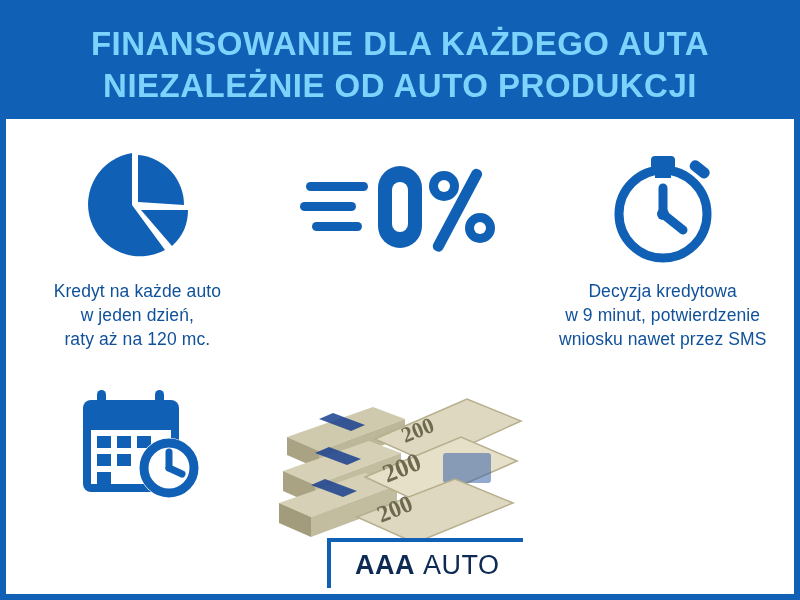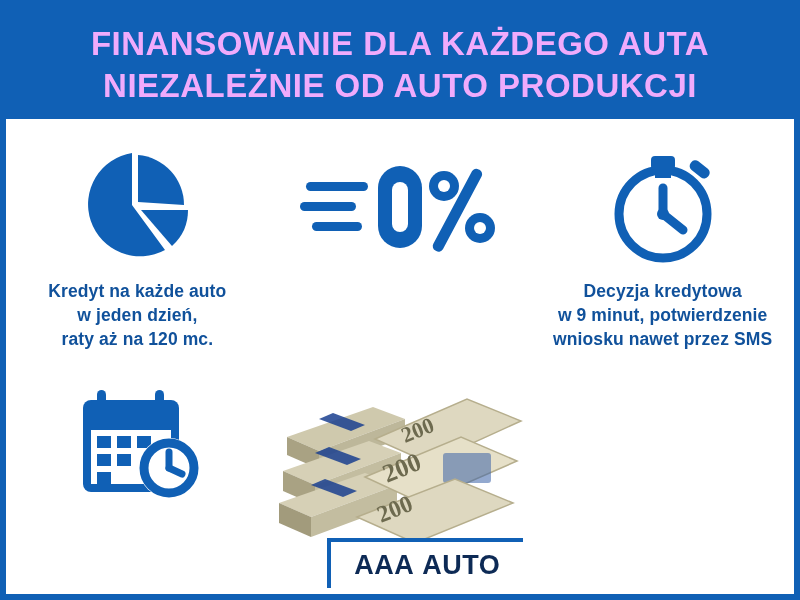--- a/index.html
+++ b/index.html
@@ -23,21 +23,21 @@
     width: 788px;
     height: 113px;
     background: #1060b5;
     display: flex;
     flex-direction: column;
     align-items: center;
     justify-content: center;
     padding-top: 4px;
   }
   .header-line {
-    color: #f0abfc;
+    color: #7dd3fc;
     font-weight: bold;
     font-size: 33px;
     letter-spacing: 0.5px;
     line-height: 1.26;
     text-align: center;
     white-space: nowrap;
   }
   
   .grid {
     position: absolute;
@@ -58,21 +58,21 @@
   .icon-wrap {
     height: 120px;
     display: flex;
     align-items: center;
     justify-content: center;
   }
   .caption {
     margin-top: 12px;
     color: #10519b;
     font-size: 17.5px;
-    font-weight: bold;
+    font-weight: normal;
     line-height: 1.38;
     text-align: center;
     white-space: pre-line;
     letter-spacing: 0.1px;
   }
   
   .money-cell {
     padding-top: 0;
     justify-content: flex-end;
     align-items: flex-end;
@@ -94,21 +94,21 @@
     display: flex;
     align-items: center;
     justify-content: center;
   }
   .logo-text {
     font-size: 27px;
     font-weight: bold;
     color: #0d2a55;
     letter-spacing: 0.5px;
   }
-  .logo-text .thin { font-weight: bold; }
+  .logo-text .thin { font-weight: normal; }
 </style>
 </head>
 <body>
 
 <div class="poster">
 
   <div class="header">
     <div class="header-line">FINANSOWANIE DLA KAŻDEGO AUTA</div>
     <div class="header-line">NIEZALEŻNIE OD AUTO PRODUKCJI</div>
   </div>

